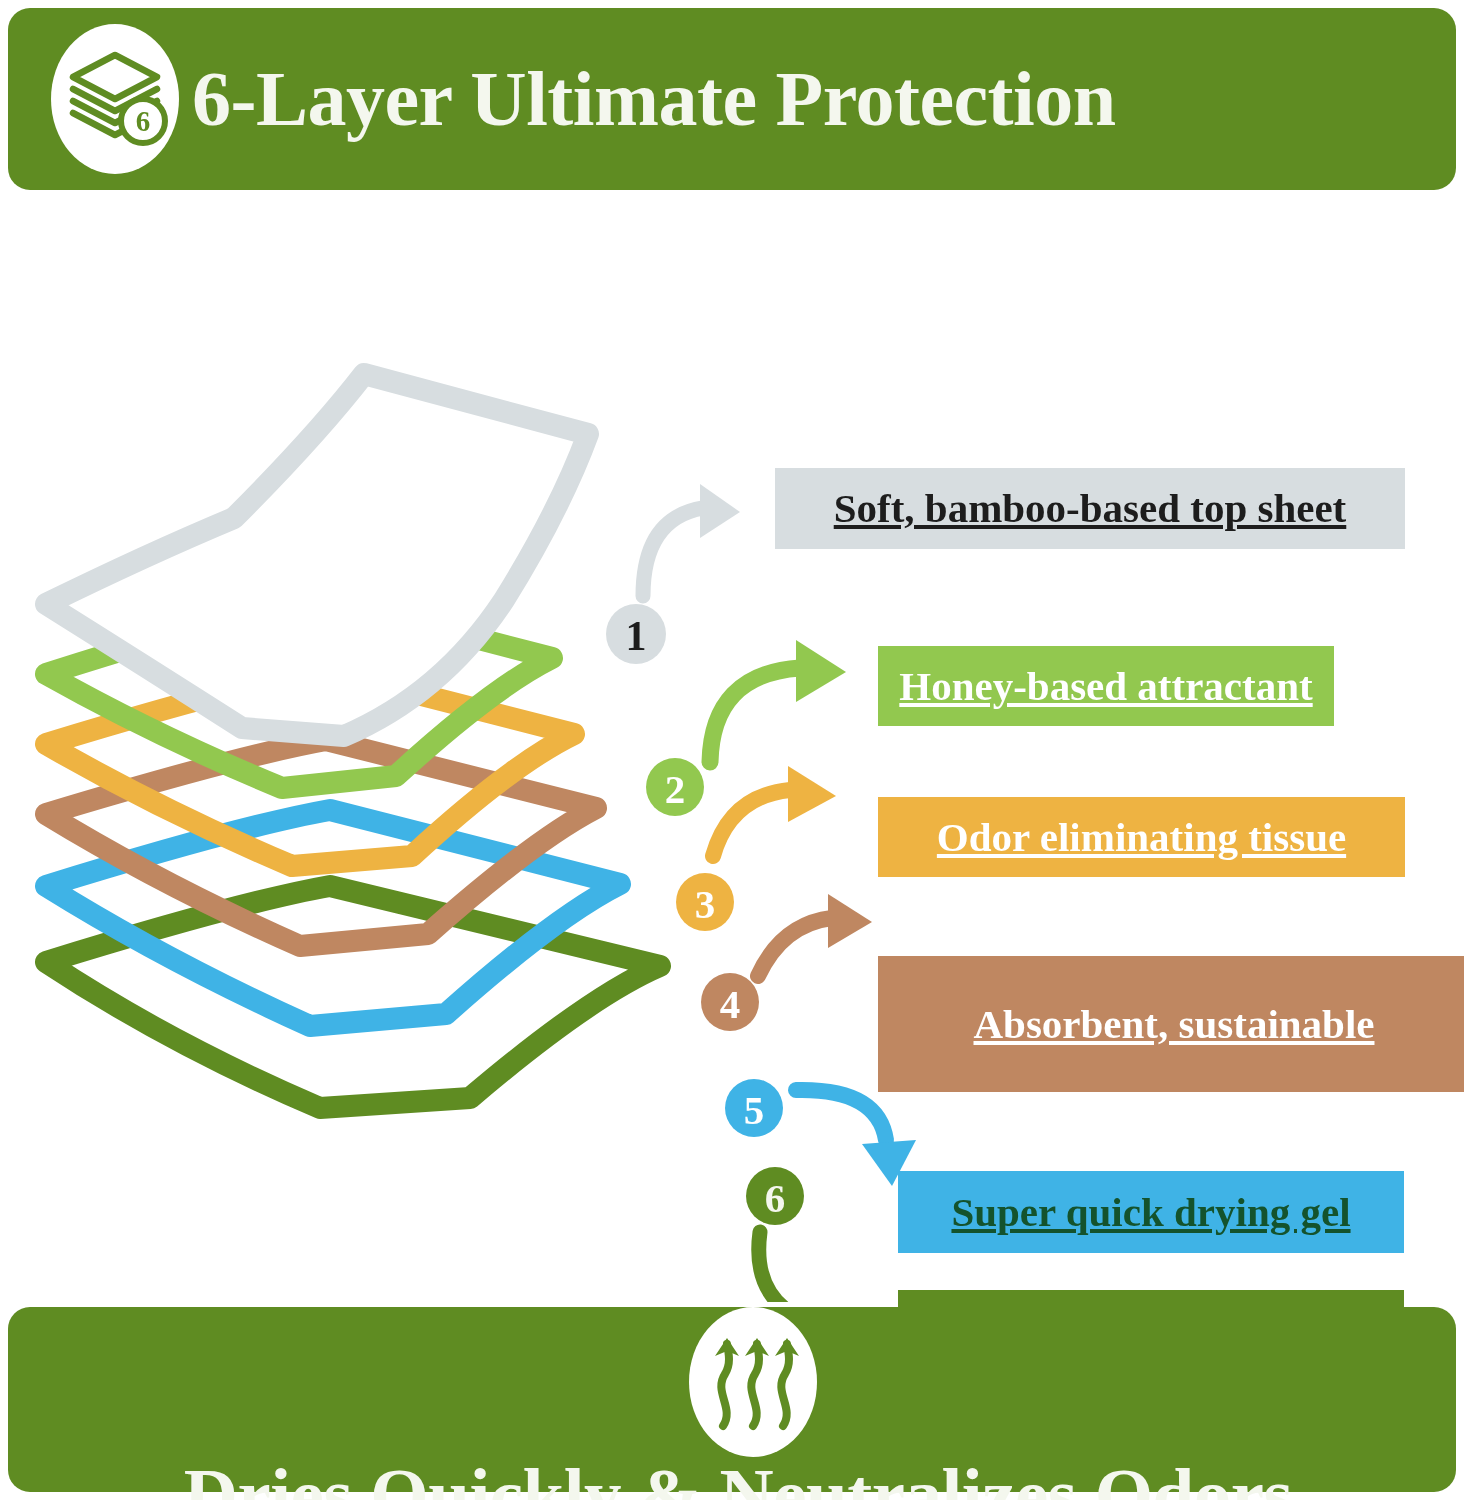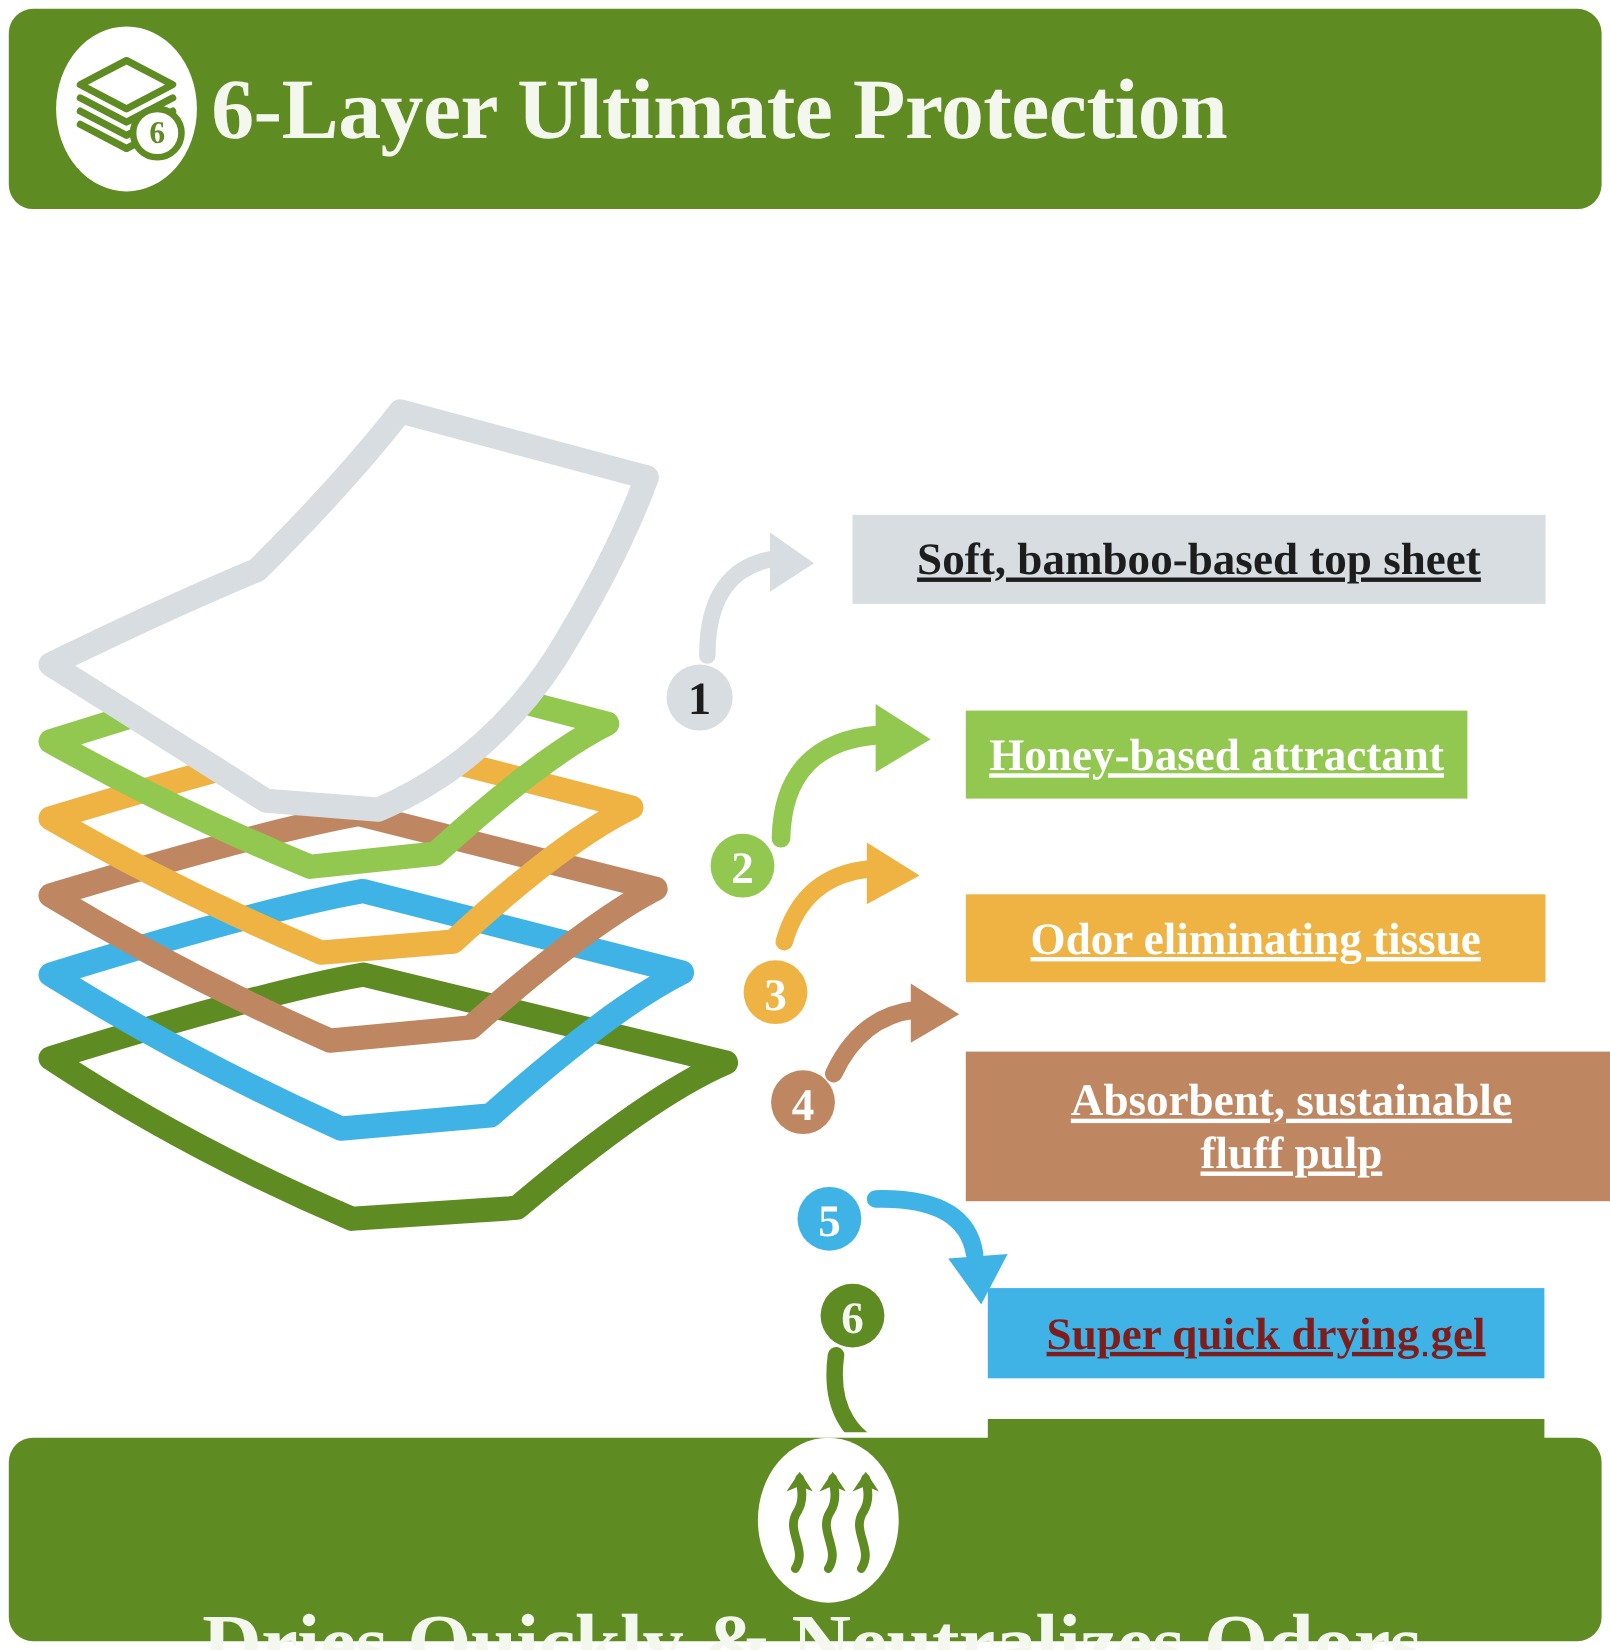--- a/index.html
+++ b/index.html
@@ -93,23 +93,23 @@
     font-weight: bold;
     line-height: 1.18;
     padding: 4px 14px;
     box-sizing: border-box;
     text-decoration: underline;
   }
   .label-text { display: block; }
 
   #label-1 { left: 775px;  top: 272px;  width: 630px; height: 81px;  background: #d7dde0; color: #1d1d1d; font-size: 41px; }
   #label-2 { left: 878px;  top: 450px;  width: 456px; height: 80px;  background: #92c84f; color: #ffffff; font-size: 41px; }
-  #label-3 { left: 878px;  top: 617px;  width: 527px; height: 80px;  background: #eeb342; color: #ffffff; font-size: 41px; }
+  #label-3 { left: 878px;  top: 601px;  width: 527px; height: 80px;  background: #eeb342; color: #ffffff; font-size: 41px; }
   #label-4 { left: 878px;  top: 760px;  width: 592px; height: 136px; background: #bf8761; color: #ffffff; font-size: 41px; }
-  #label-5 { left: 898px;  top: 975px;  width: 506px; height: 82px;  background: #3fb3e6; color: #7f1d1d; font-size: 41px; }
+  #label-5 { left: 898px;  top: 975px;  width: 506px; height: 82px;  background: #3fb3e6; color: #14532d; font-size: 41px; }
   #label-6 { left: 898px;  top: 1094px; width: 506px; height: 137px; background: #5f8c22; color: #f4f7ee; font-size: 41px; }
 </style>
 </head>
 <body>
 
 <div id="page">
 
   <div class="banner" id="banner-top">
     <div class="banner-icon-wrap">
       <div class="banner-icon-disc"></div>
@@ -219,21 +219,20 @@
       <span class="label-text">Honey-based attractant</span>
     </div>
 
     <div class="label-box" id="label-3">
       <span class="label-text">Odor eliminating tissue</span>
     </div>
 
     <div class="label-box" id="label-4">
       <div>
         <span class="label-text">Absorbent, sustainable</span>
-        <span class="label-text">fluff pulp</span>
       </div>
     </div>
 
     <div class="label-box" id="label-5">
       <span class="label-text">Super quick drying gel</span>
     </div>
 
     <div class="label-box" id="label-6">
       <div>
         <span class="label-text">Leak-proof,</span>

